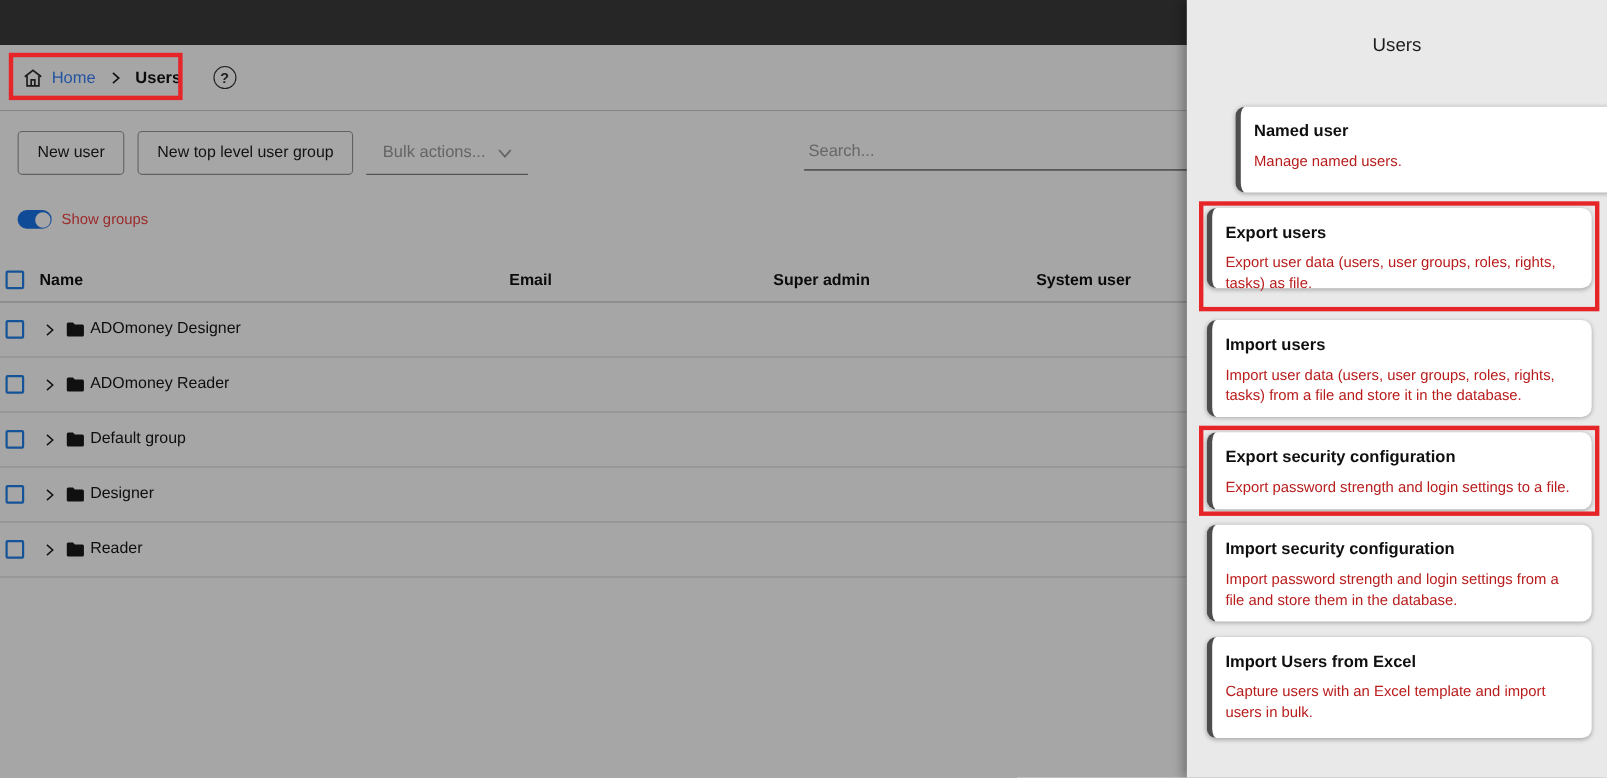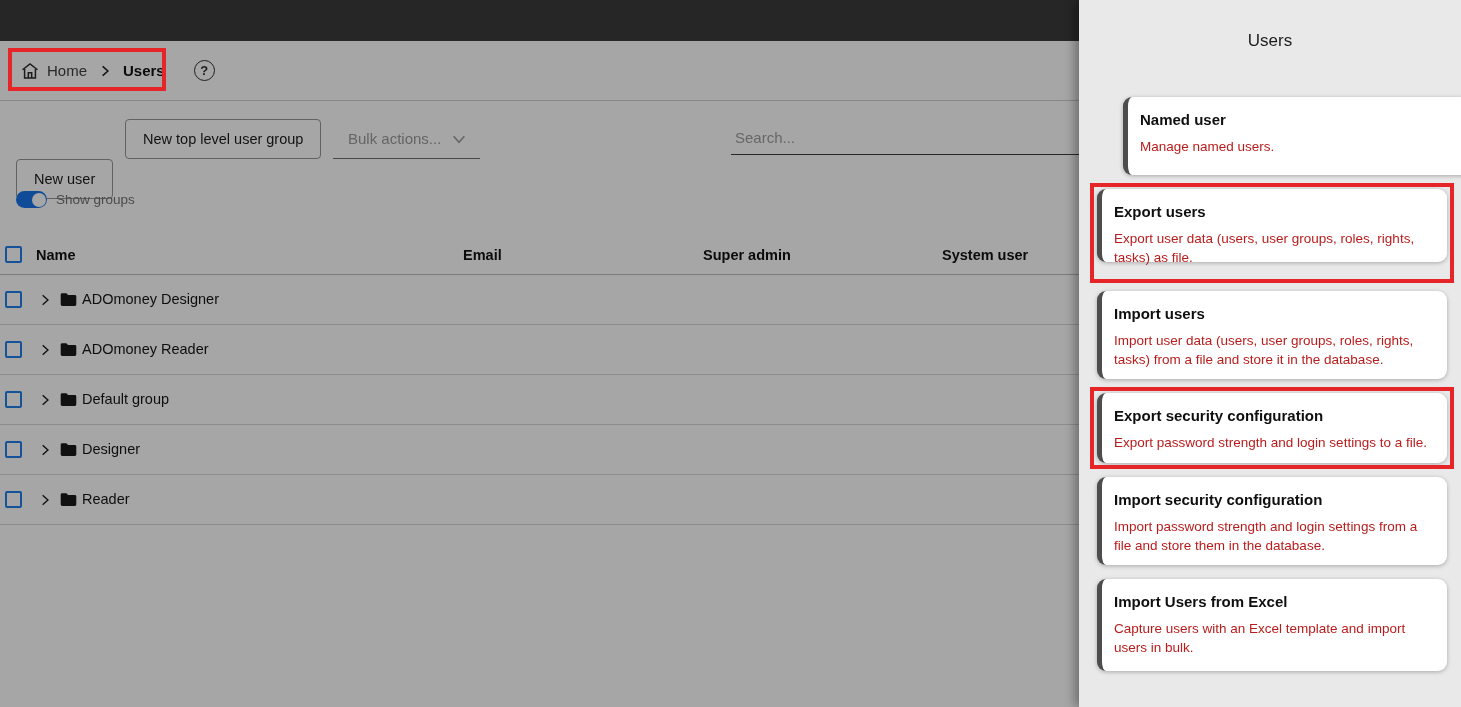--- a/index.html
+++ b/index.html
@@ -18,36 +18,36 @@
   .topbar {
     position: absolute; left: 0; top: 0; width: 1079px; height: 41px;
     background: #3b3b3b;
   }
   .breadcrumb-bar {
     position: absolute; left: 0; top: 41px; width: 1079px; height: 60px;
     background: #ffffff; border-bottom: 1px solid #cfcfcf;
     display: flex; align-items: center; padding-left: 20px;
   }
   .crumb-home { display: flex; align-items: center; gap: 7px; cursor: pointer; }
-  .crumb-text { font-size: 15px; color: #404040; }
+  .crumb-text { font-size: 15px; color: #3b82f6; }
   .crumb-sep { margin: 0 11px; display: flex; align-items: center; }
   .crumb-current { font-size: 15px; font-weight: bold; color: #111; }
   .help-btn {
     margin-left: 29px; width: 21px; height: 21px; border: 1.6px solid #2f2f2f;
     border-radius: 50%; display: flex; align-items: center; justify-content: center;
     font-size: 13px; font-weight: bold; color: #2f2f2f; cursor: pointer;
   }
 
   .btn {
     position: absolute; top: 119px; height: 40px; background: #fff;
     border: 1px solid #979797; border-radius: 4px; font-size: 14.5px;
     color: #1c1c1c; padding: 0 17px; line-height: 38px; cursor: pointer;
     white-space: nowrap;
   }
-  .btn-new-user { left: 16px; margin-top: 40px; }
+  .btn-new-user { left: 16px; }
   .btn-new-group { left: 125px; }
 
   .bulk-select {
     position: absolute; left: 333px; top: 119px; width: 147px; height: 40px;
     border-bottom: 1px solid #6f6f6f; display: flex; align-items: center;
     padding-left: 15px; gap: 10px; color: #9b9b9b; font-size: 15px; cursor: default;
   }
 
   .search-wrap { position: absolute; left: 731px; top: 121px; width: 372px; height: 34px; }
   .search-wrap input {
@@ -62,21 +62,21 @@
     align-items: center; gap: 9px;
   }
   .toggle {
     width: 31px; height: 17px; border-radius: 9px; background: #1a73e8;
     position: relative; cursor: pointer;
   }
   .toggle .knob {
     position: absolute; right: 1.5px; top: 1.5px; width: 14px; height: 14px;
     border-radius: 50%; background: #fff;
   }
-  .toggle-label { font-size: 13.5px; color: #737373; }
+  .toggle-label { font-size: 13.5px; color: #ef4444; }
 
   .table { position: absolute; left: 0; top: 235px; width: 1224px; }
   .t-header {
     position: relative; height: 40px; border-bottom: 1px solid #bdbdbd;
     font-weight: bold; font-size: 14.5px; color: #111;
   }
   .t-header .h-label { position: absolute; top: 12px; }
   .h-name { left: 36px; }
   .h-email { left: 463px; }
   .h-super { left: 703px; }

